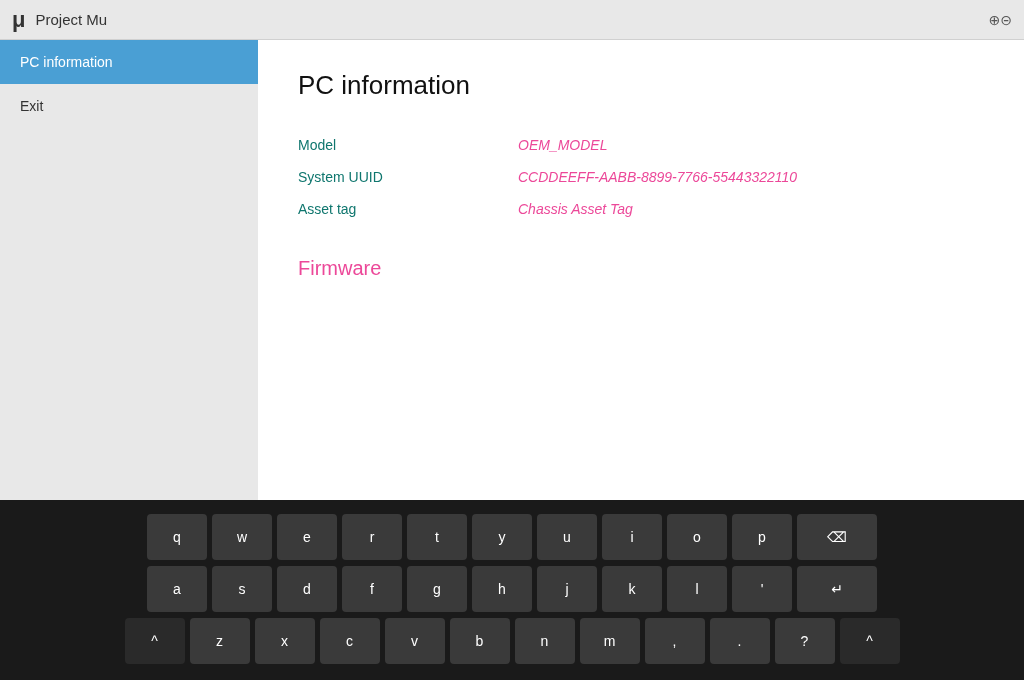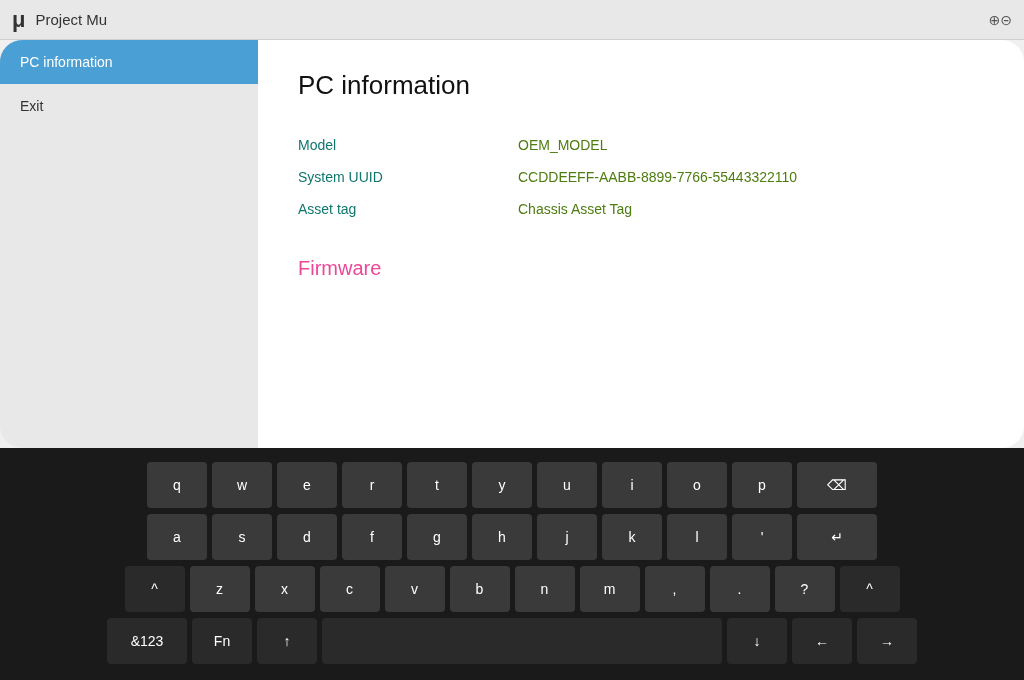--- a/index.html
+++ b/index.html
@@ -36,21 +36,20 @@
       margin-left: auto;
       font-size: 14px;
       color: #555;
     }
 
     
     .main-layout {
       display: flex;
       flex: 1;
       overflow: hidden;
-      border-radius: 22px;
     }
 
     
     .sidebar {
       width: 258px;
       background: #e8e8e8;
       display: flex;
       flex-direction: column;
       flex-shrink: 0;
     }
@@ -89,21 +88,22 @@
       padding: 8px 0;
       font-size: 14px;
       color: #333;
       vertical-align: top;
     }
     .info-table tr td:first-child {
       width: 220px;
       color: #0f766e;
     }
     .info-table tr td:last-child {
-      color: #4d7c0f;
+      color: #ec4899;
+      font-style: italic;
     }
 
     .section-title {
       font-size: 20px;
       font-weight: 300;
       color: #ec4899;
       margin-bottom: 20px;
     }
 
     
@@ -230,23 +230,14 @@
     <div class="key">v</div>
     <div class="key">b</div>
     <div class="key">n</div>
     <div class="key">m</div>
     <div class="key">,</div>
     <div class="key">.</div>
     <div class="key">?</div>
     <div class="key dark">^</div>
   </div>
 
-  <div class="keyboard-row">
-    <div class="key dark wide">&amp;123</div>
-    <div class="key dark">Fn</div>
-    <div class="key dark">↑</div>
-    <div class="key dark spacebar"></div>
-    <div class="key dark">↓</div>
-    <div class="key dark">←</div>
-    <div class="key dark">→</div>
-  </div>
 
 </div>
 
 </body></html>

